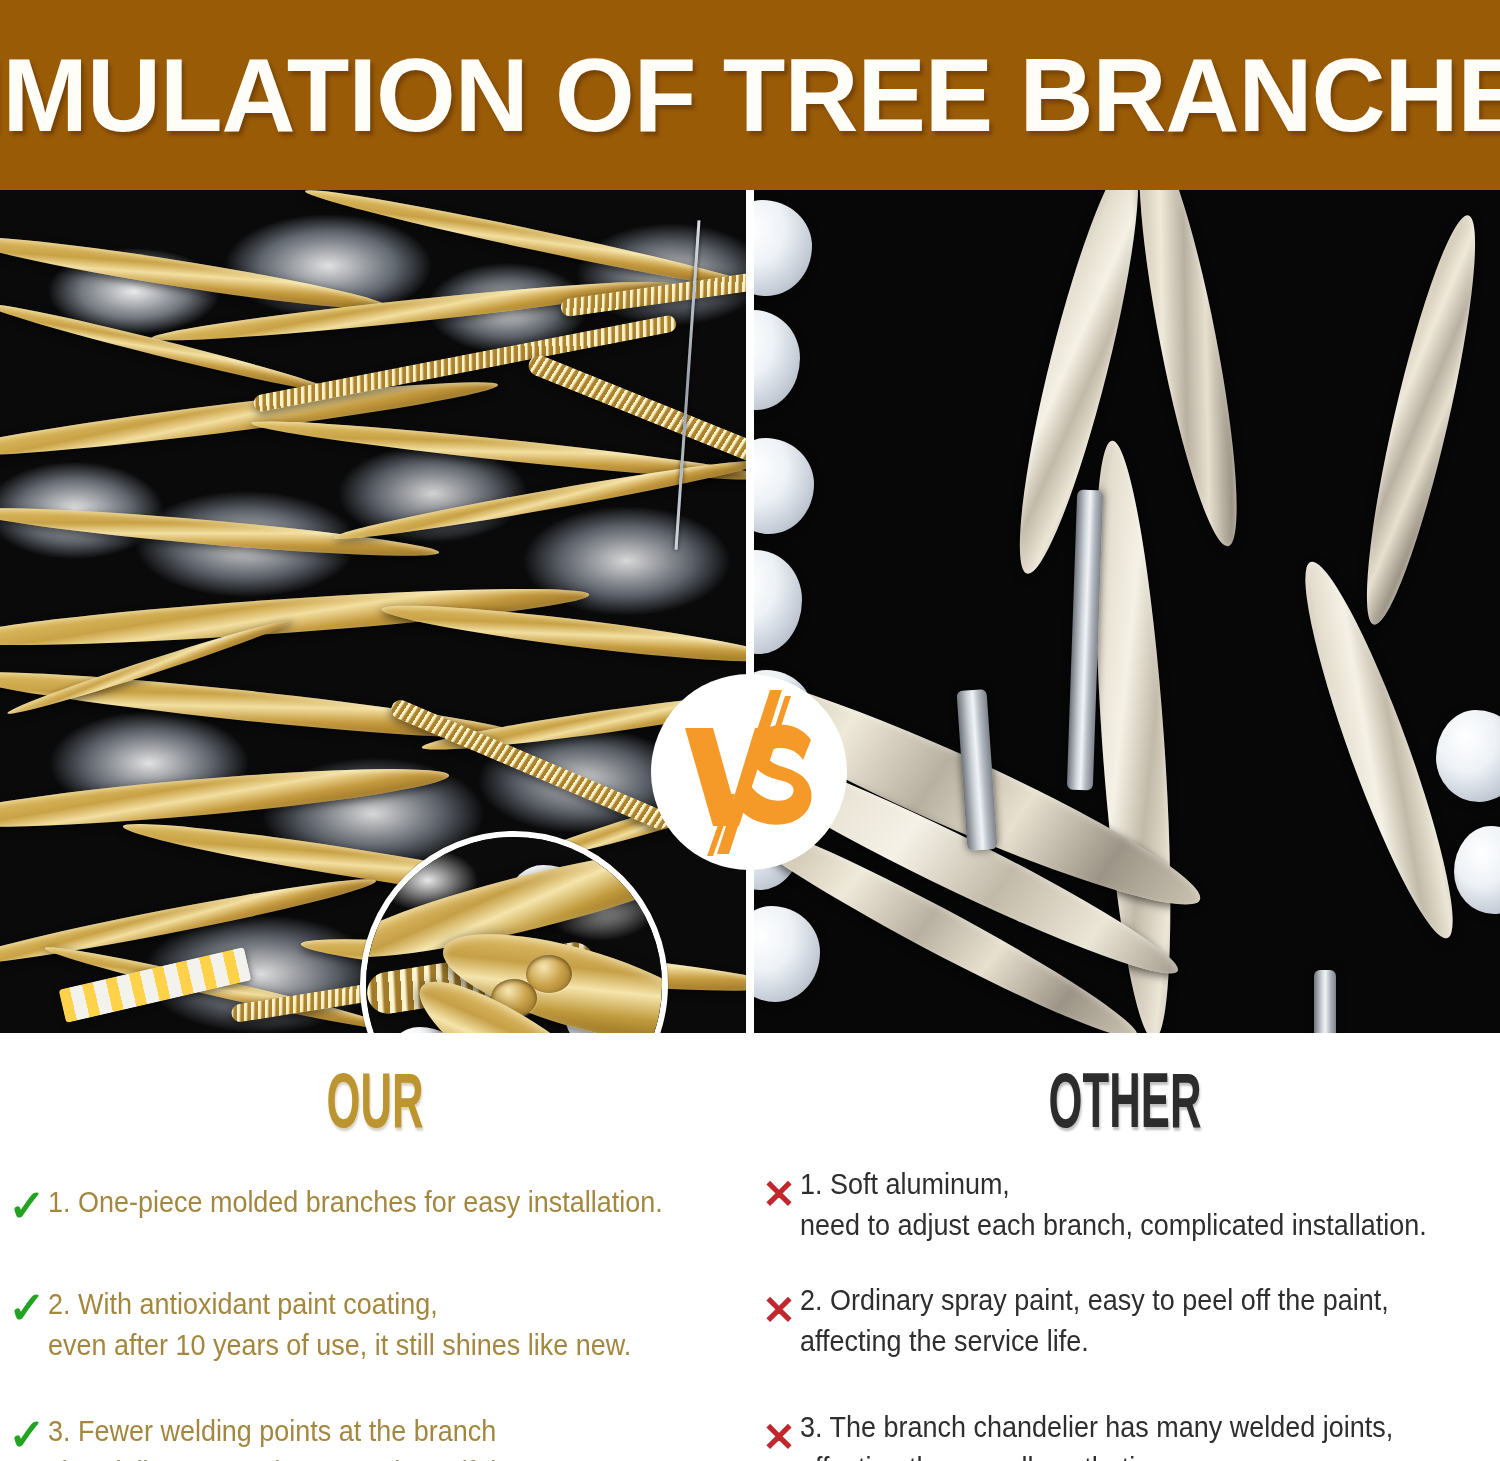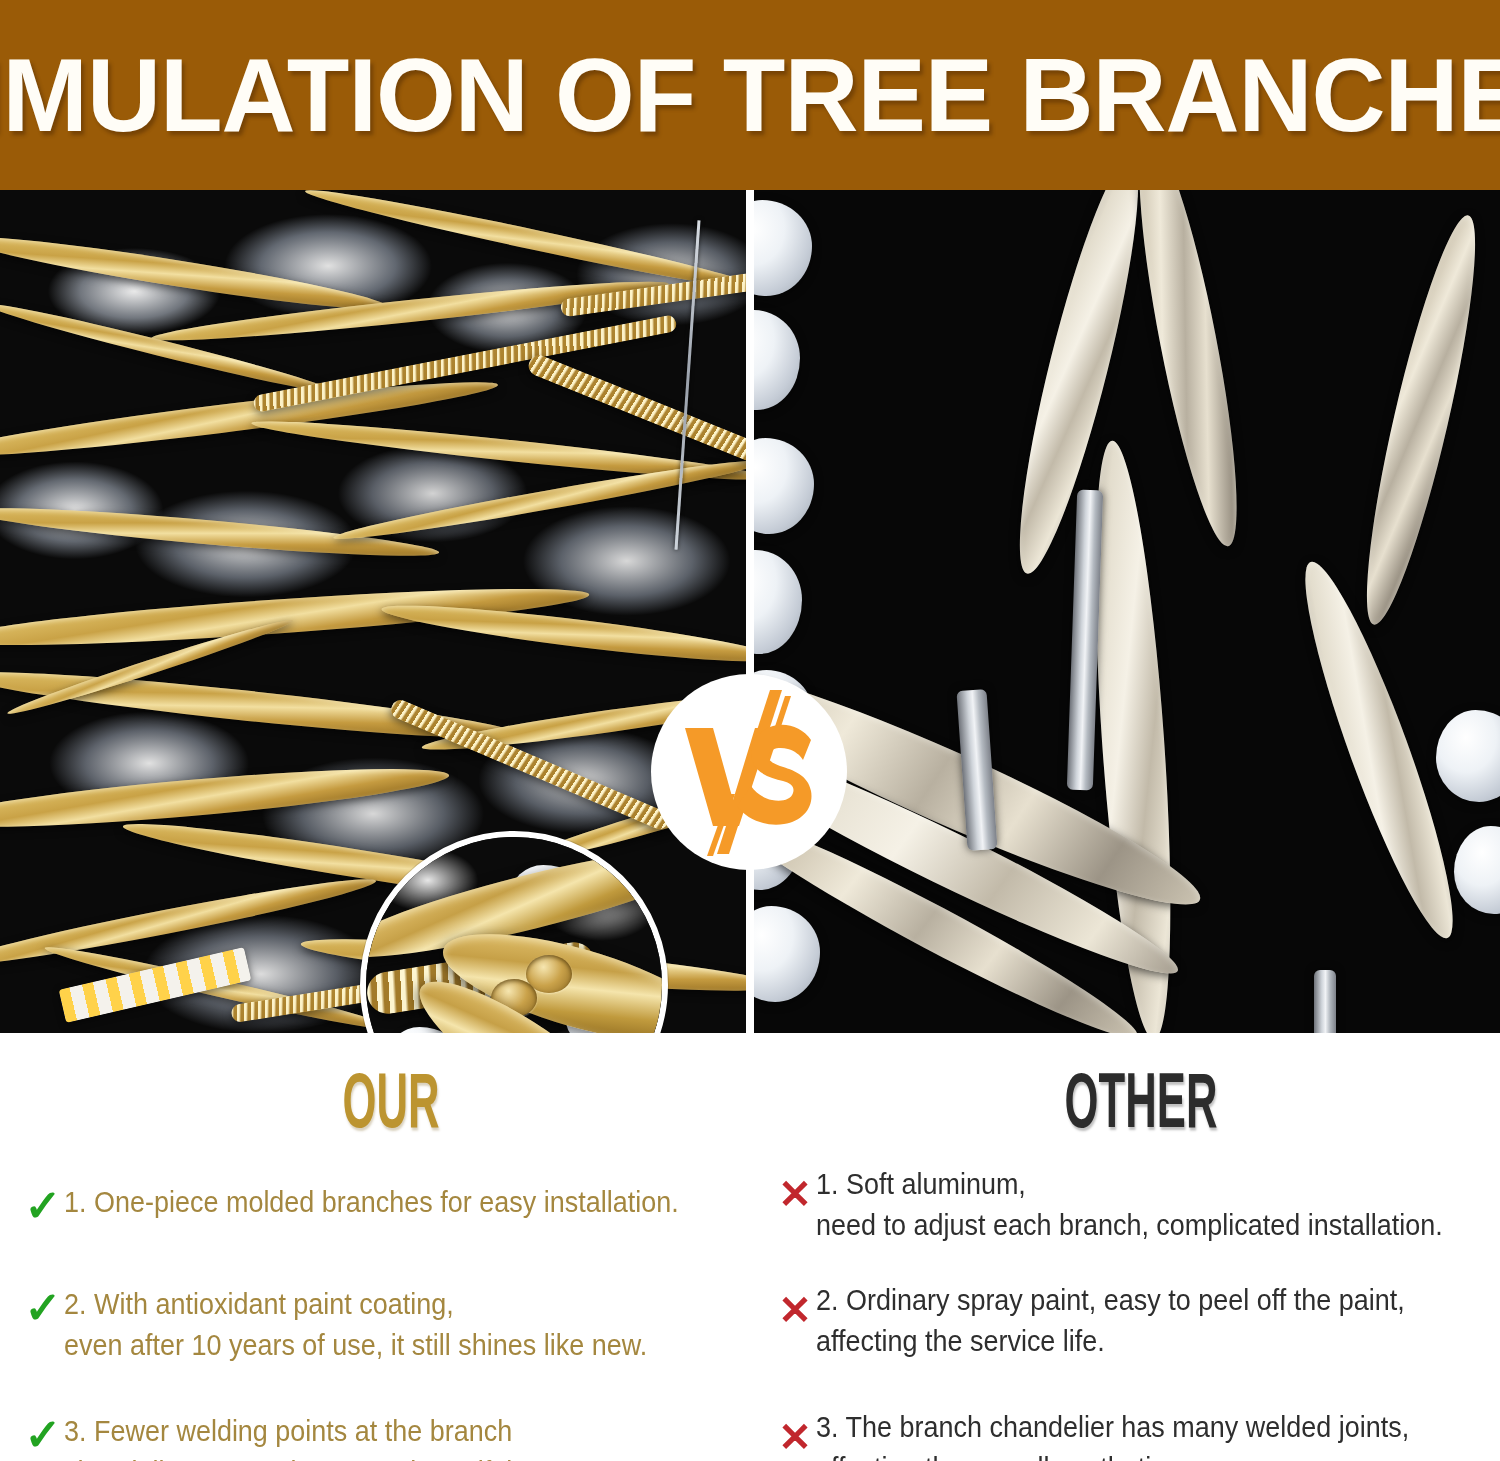--- a/index.html
+++ b/index.html
@@ -229,21 +229,21 @@
     z-index: 8;
     display: flex;
     align-items: center;
     justify-content: center;
   }
   .vs-svg { width: 196px; height: 196px; display: block; }
 
   
   .compare {
     position: absolute;
-    left: 16px;
+    left: 0;
     top: 1033px;
     width: 1240px;
     height: 428px;
     background: #ffffff;
   }
   .col {
     position: absolute;
     top: 0;
     height: 428px;
   }

